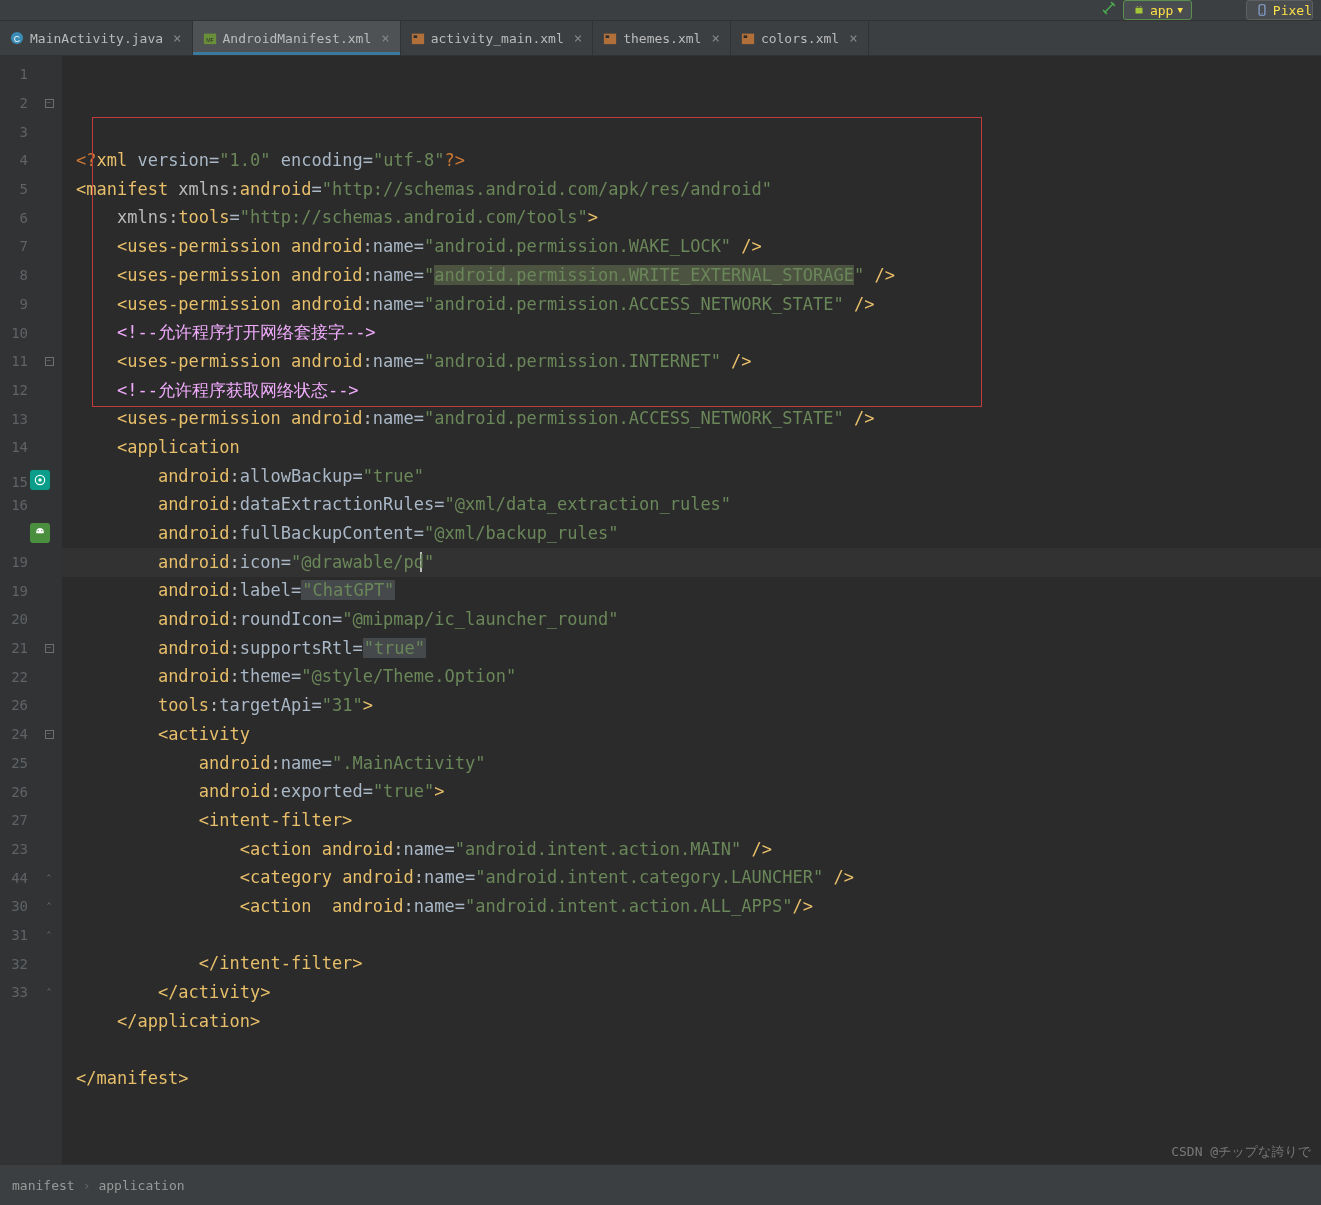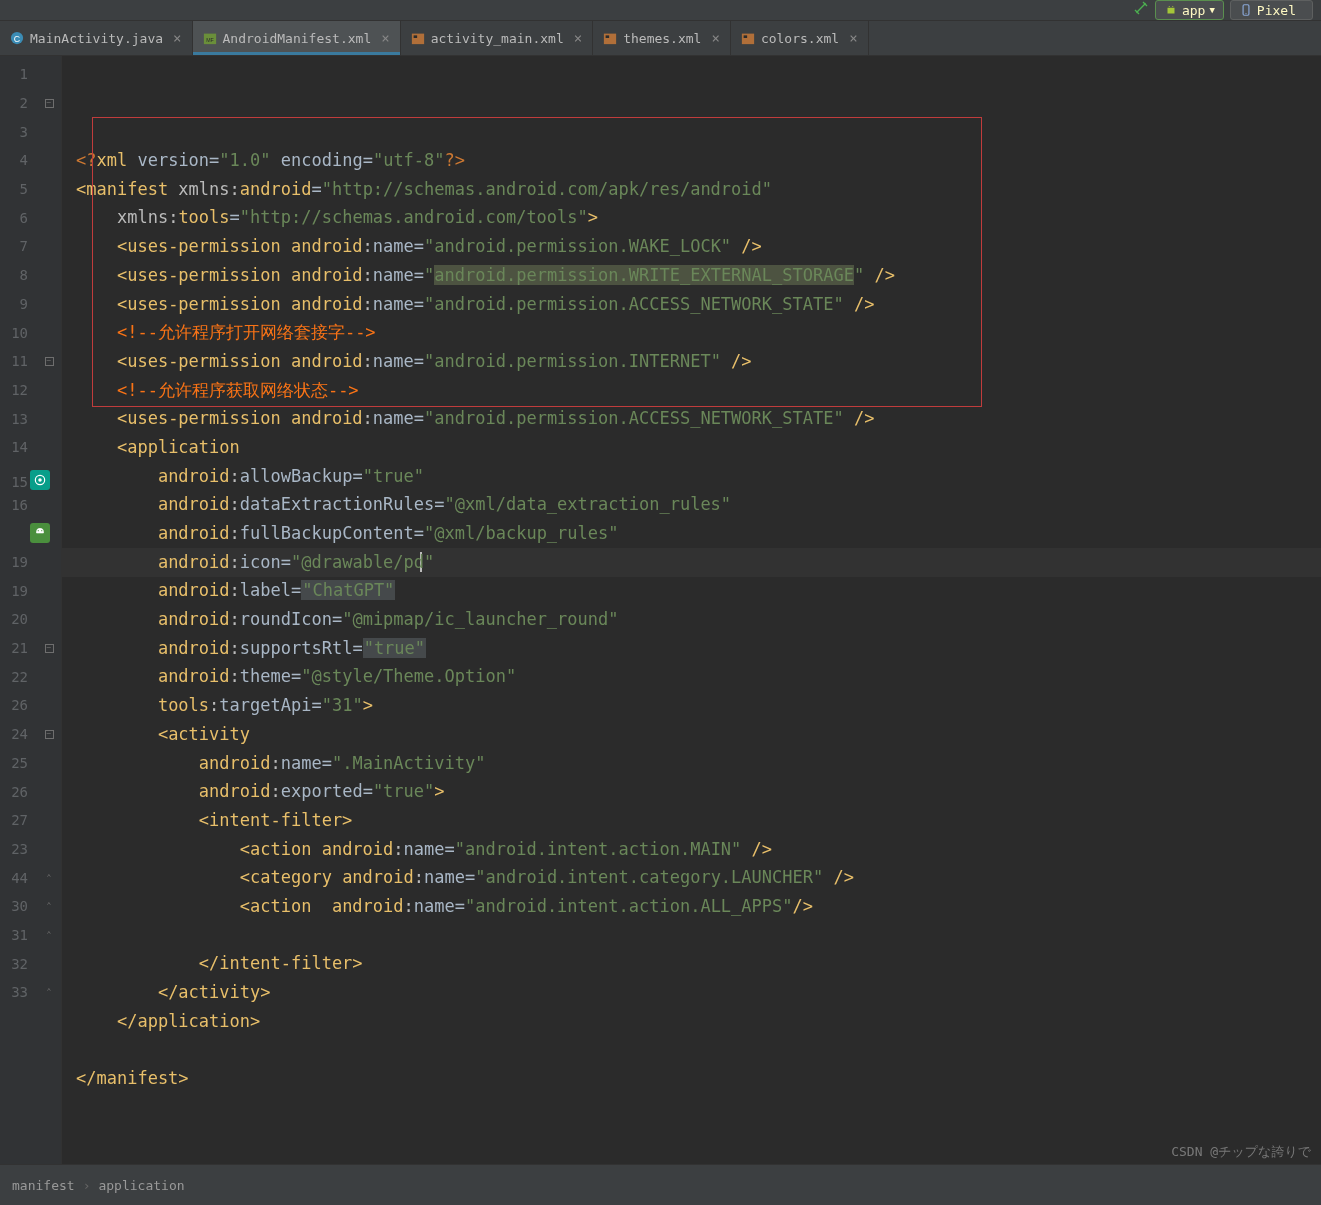--- a/index.html
+++ b/index.html
@@ -1,18 +1,18 @@
 <!DOCTYPE html>
 <html><head>
 <meta charset="utf-8">
 <style>
   * { margin:0; padding:0; box-sizing:border-box; }
   body { background:#2b2b2b; font-family:'Consolas','Monaco',monospace; color:#a9b7c6; width:1321px; height:1205px; overflow:hidden; position:relative; }
   .toolbar-top { height:21px; background:#3c3f41; display:flex; justify-content:flex-end; align-items:center; padding-right:8px; gap:6px; border-bottom:1px solid #323232;}
-  .tool-btn { display:flex; align-items:center; gap:4px; height:20px; padding:0 8px; font-size:13px; color:#fef9c3; background:#4a4d4f; border:1px solid #5e6060; border-radius:3px; }
+  .tool-btn { display:flex; align-items:center; gap:4px; height:20px; padding:0 8px; font-size:13px; color:#fde047; background:#4a4d4f; border:1px solid #5e6060; border-radius:3px; }
   .tool-btn-icon { width:14px; height:14px; }
   .magic-icon { width:16px; height:16px; }
   .tab-bar { height:35px; background:#3c3f41; display:flex; align-items:stretch; border-bottom:1px solid #323232;}
   .tab { display:flex; align-items:center; gap:6px; padding:0 10px; font-size:13px; color:#bbb; border-right:1px solid #323232; position:relative; }
   .tab.active { background:#4e5254;}
   .tab.active::after{ content:''; position:absolute; left:0; right:0; bottom:0; height:3px; background:#3a7a9e;}
   .tab-close { font-size:14px; color:#888; margin-left:4px; }
   .tab-icon { width:14px; height:14px; display:inline-flex; }
   .editor-area { display:flex; height:1108px; position:relative; }
   .gutter { width:62px; background:#313335; border-right:1px solid #323232; padding-top:4px; position:relative; }
@@ -30,21 +30,21 @@
   .cursor { position:absolute; width:2px; height:20px; background:#bbb;}
   .red-box { position:absolute; border:1px solid #c03c3c; pointer-events:none; z-index:3;}
   .highlight-text { background:rgba(100,110,80,0.6);text-align:center;}
   .label-hl { background:#45494b; padding:0 1px;}
   .c-decl { color:#cc7832; }
   .c-tag { color:#e8bf6a; }
   .c-ns { color:#bababa; }
   .c-attr { color:#a9b7c6;}
   .c-op { color:#a9b7c6;}
   .c-str { color:#6a8759; }
-  .c-comm { color:#f97316; }
+  .c-comm { color:#f0abfc; }
   .bottom-bar { position:absolute; bottom:0; left:0; right:0; height:41px; background:#3c3f41; border-top:1px solid #323232; display:flex; align-items:center; padding:0 12px; font-size:13px; color:#999;}
   .crumb-sep { margin:0 8px; color:#666;}
   .watermark { position:absolute; right:10px; bottom:44px; color:#aaa; font-size:13px; z-index:5; opacity:0.6;}
 </style>
 </head>
 <body>
 
 <div class="toolbar-top">
   <span>
     <svg class="magic-icon" viewBox="0 0 24 24" fill="none" stroke="#4caf50" stroke-width="2">
@@ -53,21 +53,21 @@
   </span>
   <div class="tool-btn" style="border-color:#5a8f4f;">
     <svg class="tool-btn-icon" viewBox="0 0 24 24">
         <path fill="#a4c639" d="M6 8h12v10H6z M8 4l2 3 M16 4l-2 3 M4 10v6 M20 10v6"></path>
         <circle cx="9" cy="6" r="1" fill="#a4c639"></circle>
         <circle cx="15" cy="6" r="1" fill="#a4c639"></circle>
       </svg>
     <span>app</span>
     <span style="font-size:9px;">▼</span>
   </div>
-  <div class="tool-btn" style="padding-right:16px;">
+  <div class="tool-btn" style="padding-right:0;margin-left:48px;">
     <svg class="tool-btn-icon" viewBox="0 0 24 24">
         <rect x="7" y="3" width="10" height="18" rx="2" fill="none" stroke="#8aa8d8" stroke-width="2"></rect>
         <circle cx="12" cy="18" r="1" fill="#8aa8d8"></circle>
       </svg>
     <span>Pixel</span>
   </div>
 </div>
 
 <div class="tab-bar" id="tab-bar">
     <div class="tab">

